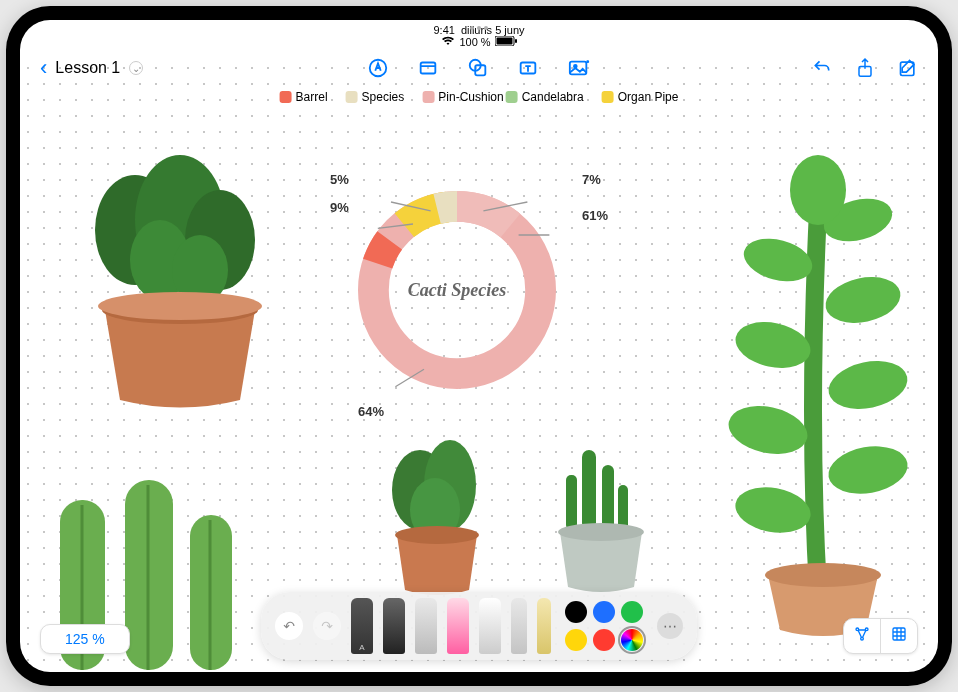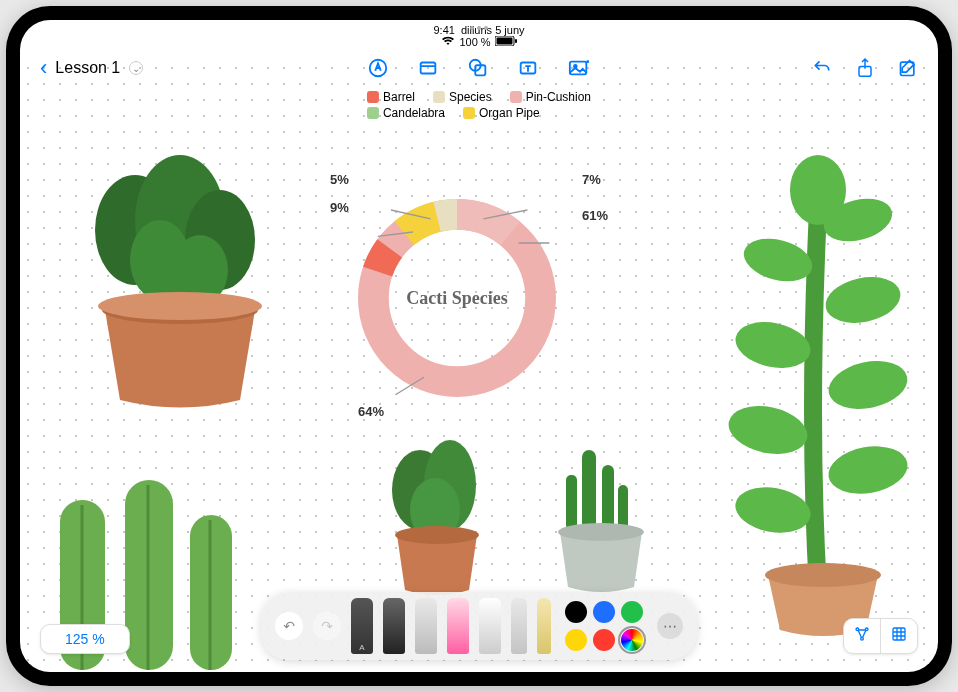--- a/index.html
+++ b/index.html
@@ -70,26 +70,26 @@
 }
 .toolbar-left { display: flex; align-items: center; gap: 6px; }
 .toolbar-center { position: absolute; left: 50%; transform: translateX(-50%); display: flex; gap: 28px; align-items: center;}
 .toolbar-right { margin-left: auto; display: flex; gap: 24px; align-items: center;}
 .tool-btn { color: #007aff; cursor: pointer; display: flex; align-items: center;}
 .back-chevron { font-size: 22px; color: #007aff; }
 .doc-title { font-size: 16px; font-weight: 400; color: #000; margin-left: 2px; }
 .dropdown-chevron { color: #888; font-size: 10px; margin-left: 3px; border:1px solid #ccc; border-radius:50%; width:14px; height:14px; display:inline-flex; align-items:center; justify-content:center;}
 .canvas { position: absolute; inset: 70px 0 0 0; z-index: 5; }
 
-.legend { position: absolute; top: 0px; left: 50%; transform: translateX(-50%); font-size: 12px; display: flex; flex-direction: column; gap: 2px; z-index:6;}
+.legend { position: absolute; top: 0px; left: 50%; transform: translateX(-50%); font-size: 12px; display: flex; gap: 2px; z-index:6;}
 .legend-row { display: flex; gap: 18px; }
 .legend-item { display: flex; align-items: center; gap: 4px; }
 .swatch { width: 12px; height: 12px; border-radius: 3px; }
 
-.donut-wrap { position: absolute; top: 98px; left: 50%; transform: translateX(-60%); width: 220px; height: 220px; z-index:6;}
+.donut-wrap { position: absolute; top: 90px; left: 50%; transform: translateX(-60%); width: 220px; height: 220px; z-index:6;font-style:italic;}
 .donut-center { position: absolute; inset: 0; display: flex; align-items: center; justify-content: center; font-family: Georgia, serif; font-weight:bold; font-size: 18px; color:#666;}
 .pct { position:absolute; font-size:13px; font-weight:600; color:#333; z-index:7;}
 
 .pot { position:absolute; z-index:5; }
 .pot svg { display:block; }
 
 .zoom-badge {
   position:absolute; bottom:18px; left:20px;
   background:#fff; border:1px solid #ddd; border-radius:10px;
   padding:6px 24px; font-size:14px; color:#007aff; font-weight:500;

